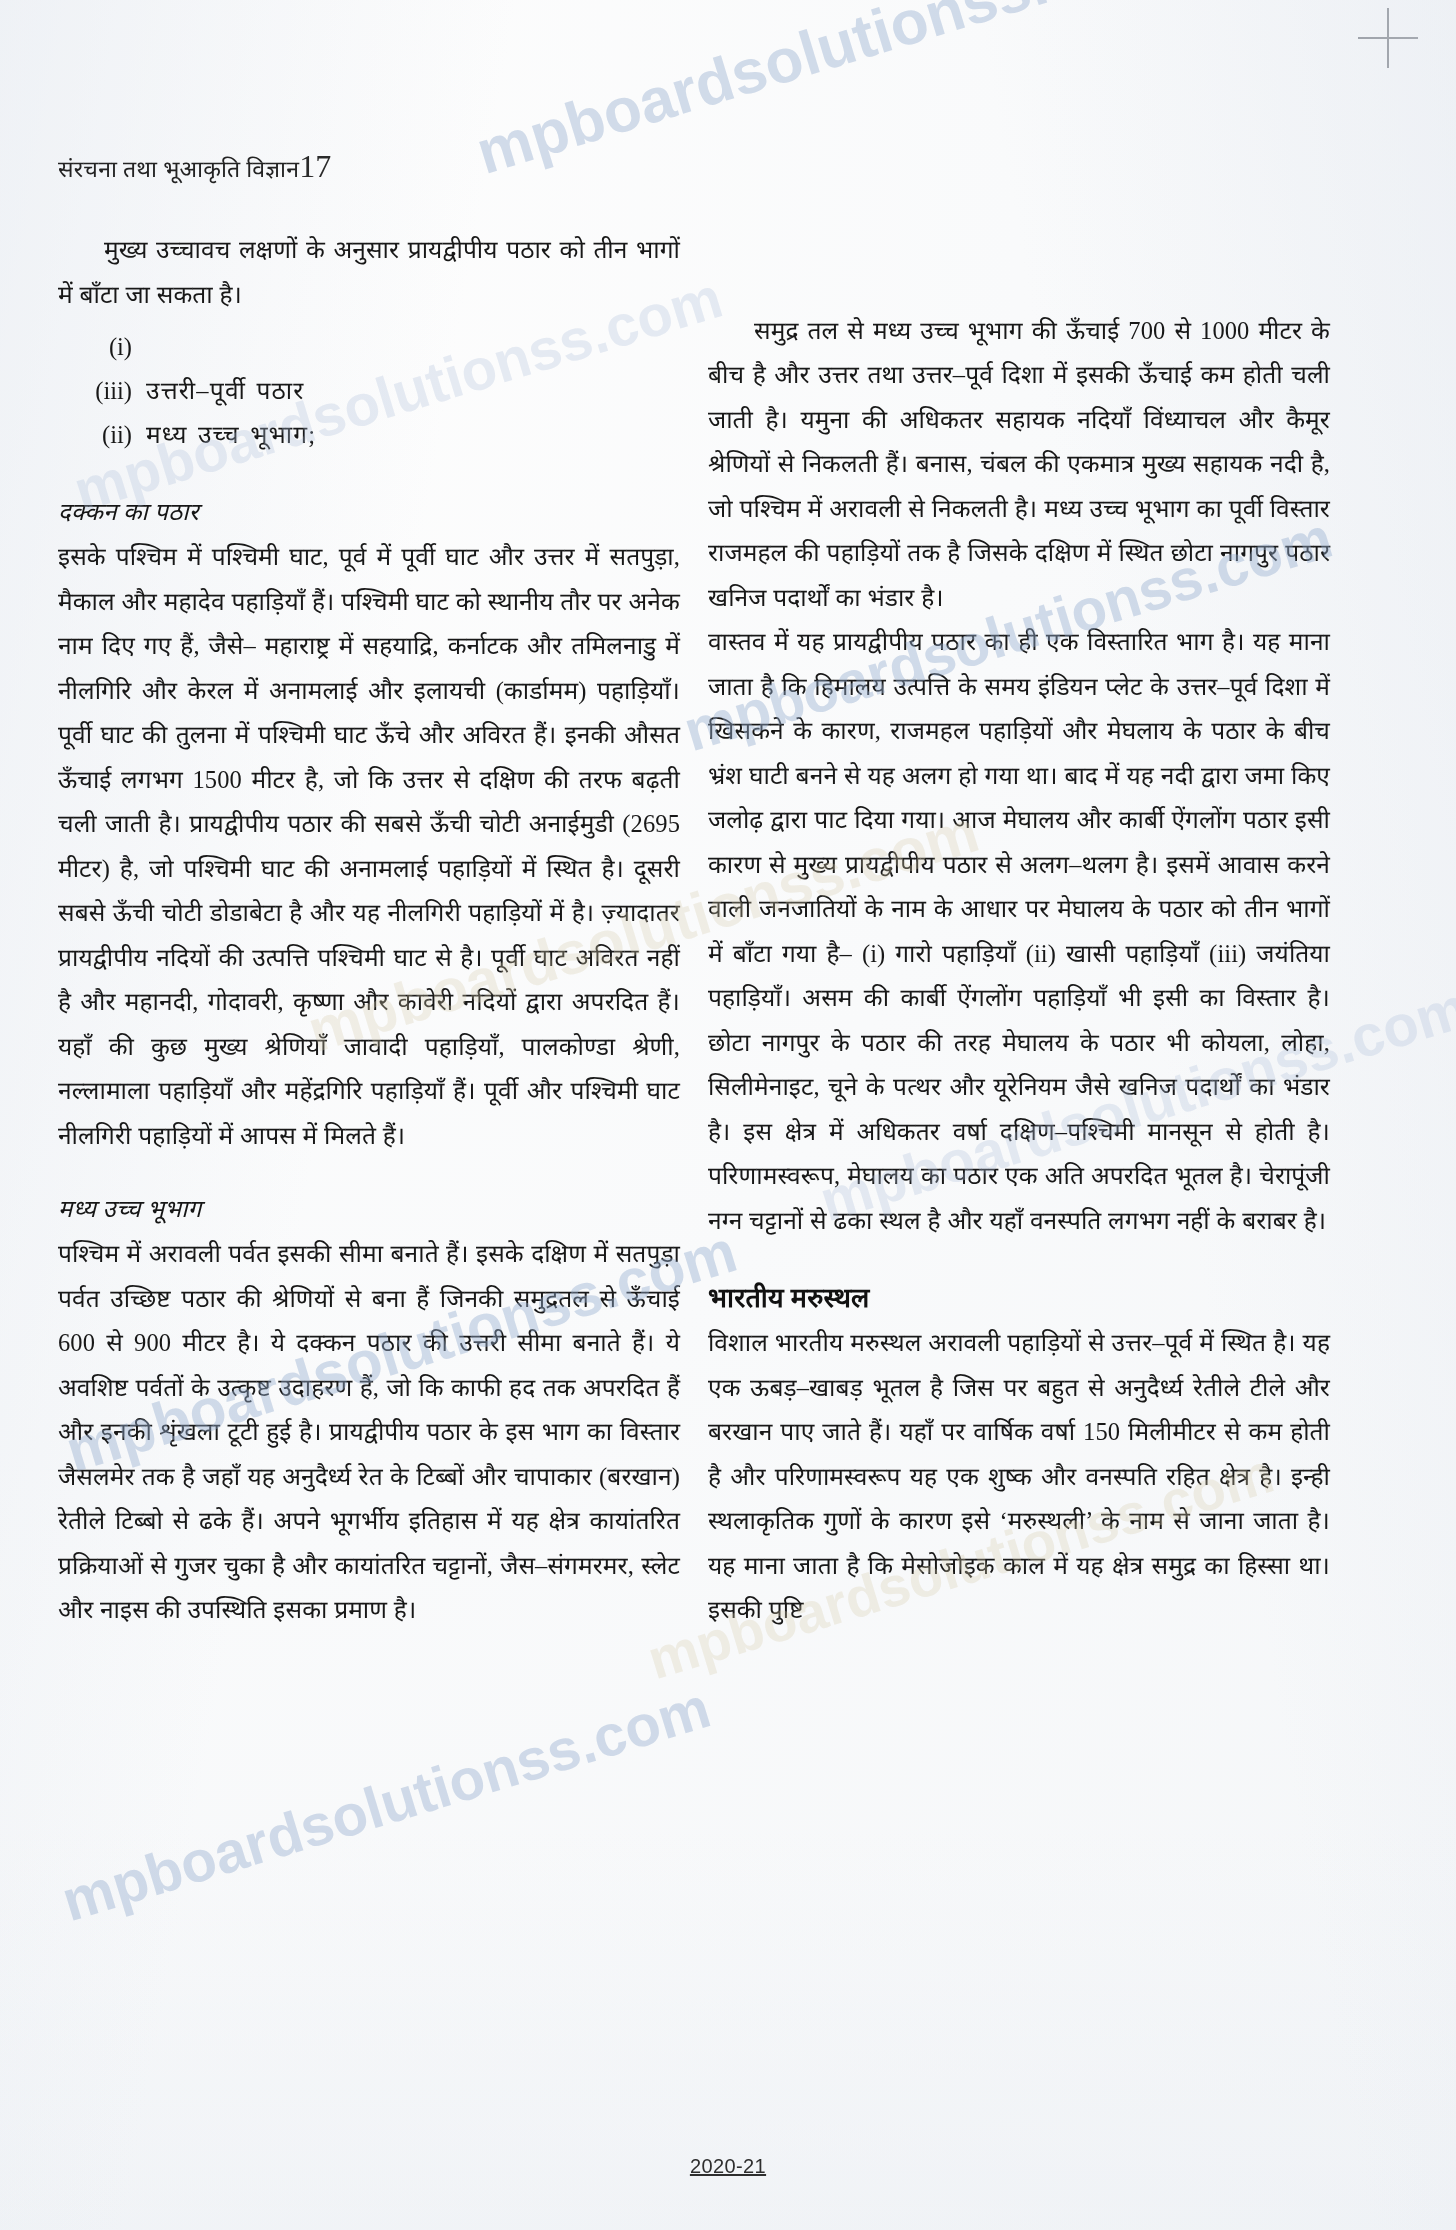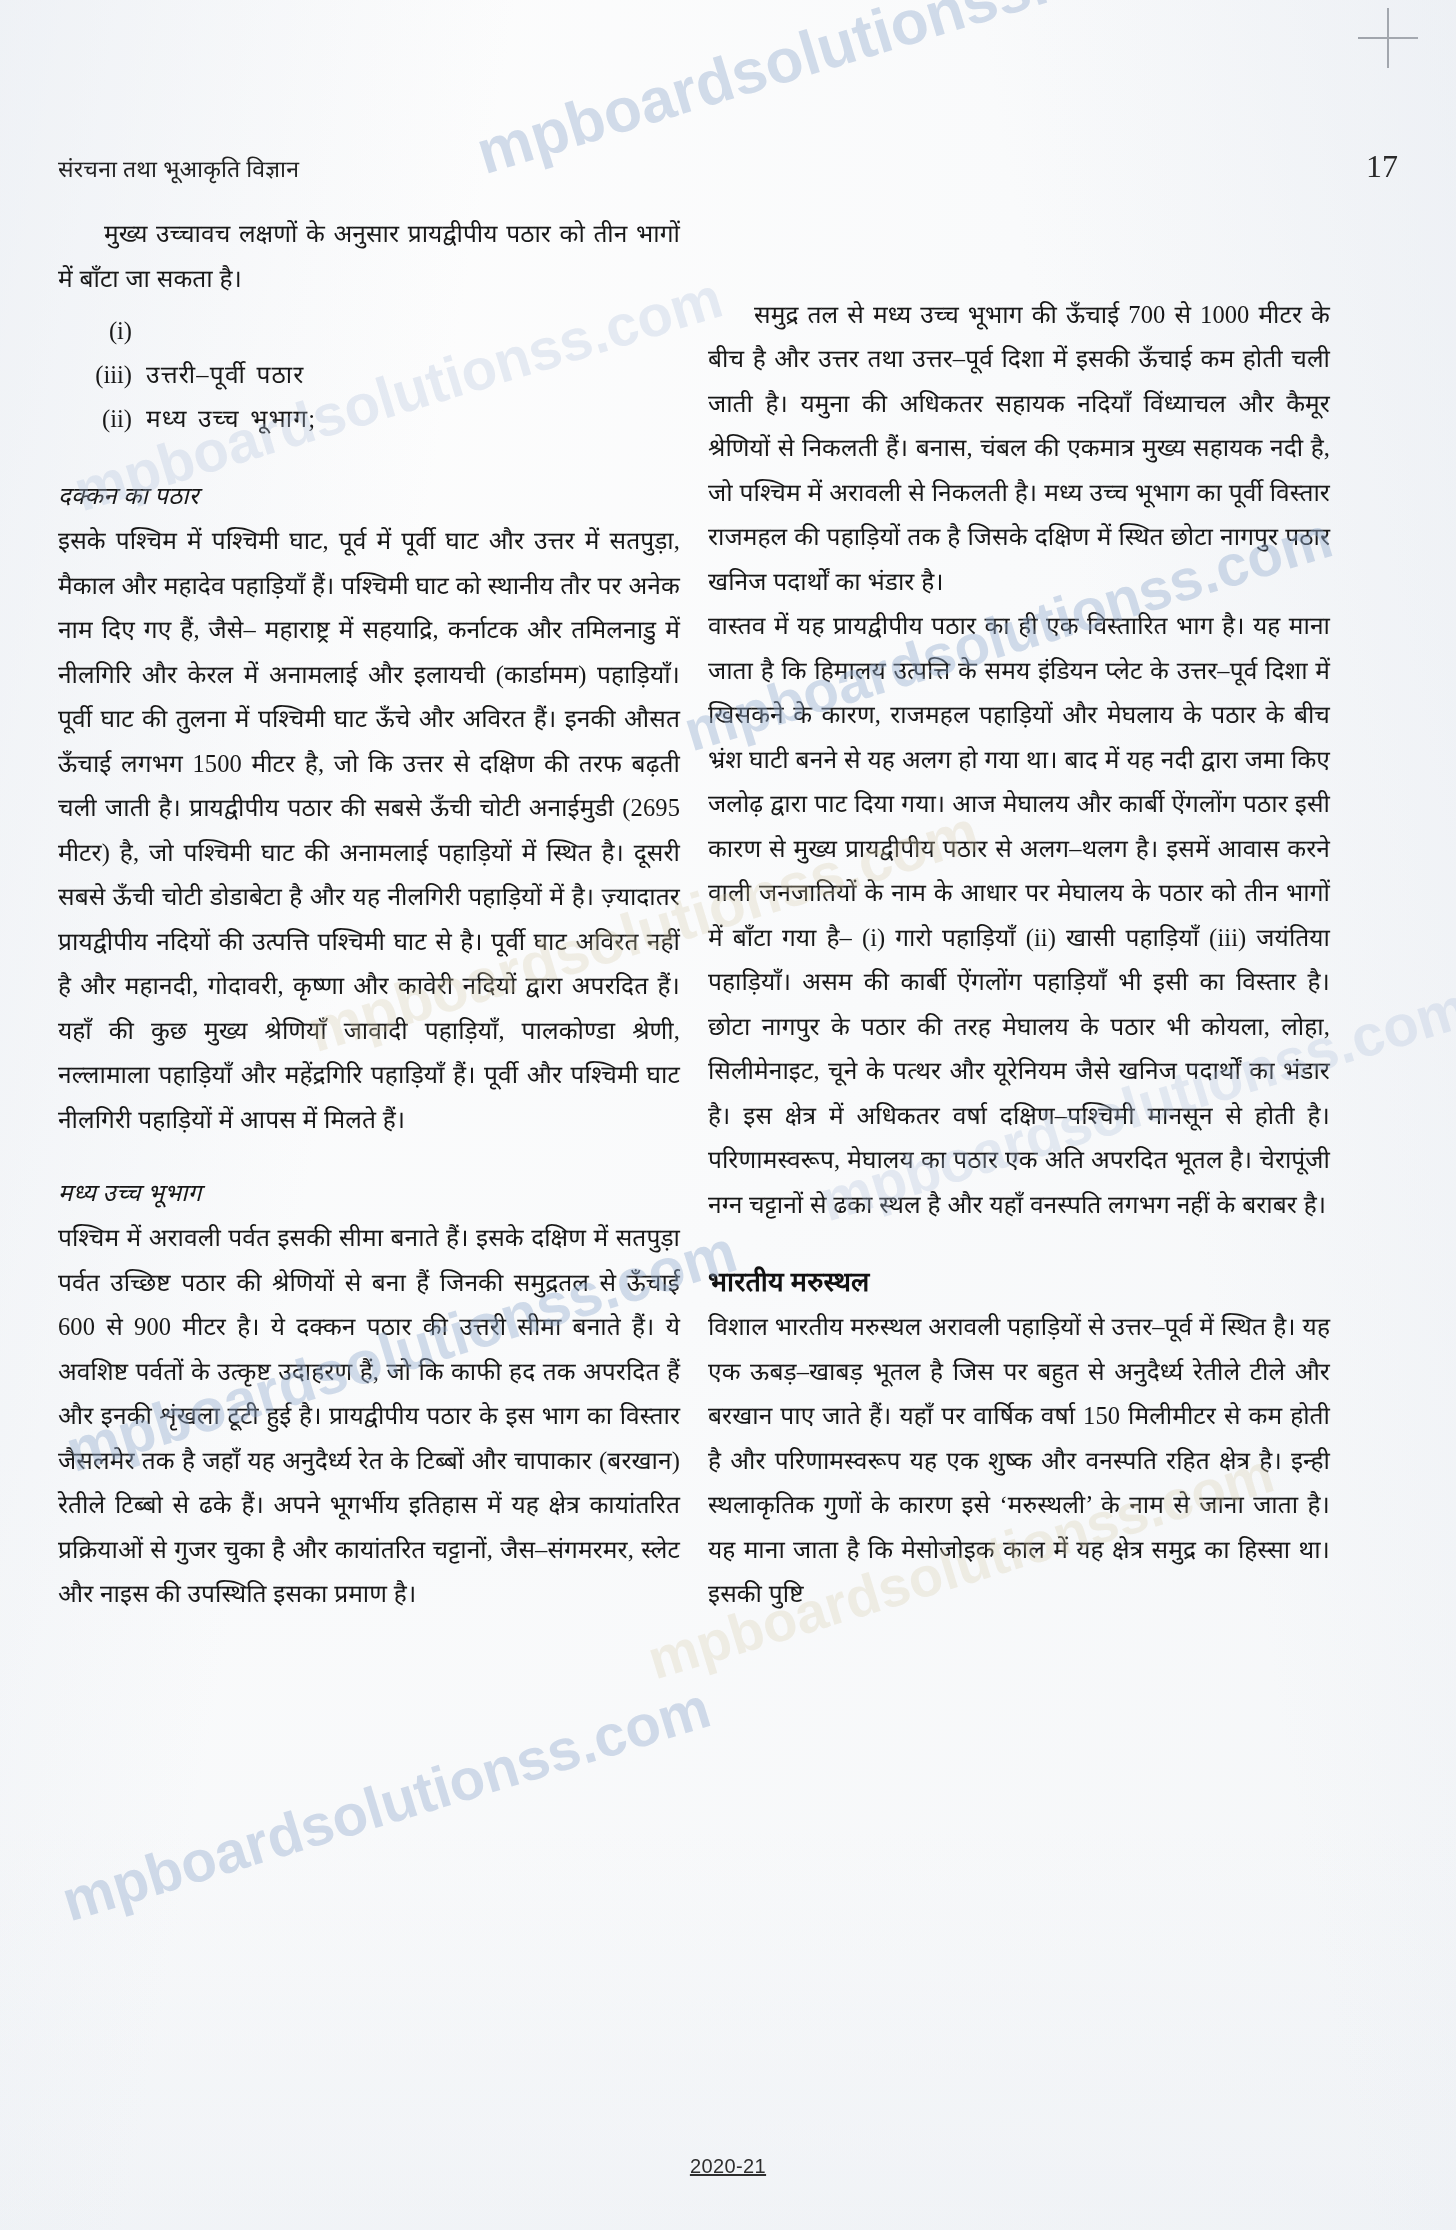--- a/index.html
+++ b/index.html
@@ -39,23 +39,23 @@
   
   #page-frame{
     position:absolute;
     left:0;top:0;right:0;bottom:0;
     padding:148px 58px 0 58px;
     box-sizing:border-box;
   }
 
   
   #running-head{
-    display:flex;align-items:baseline;justify-content:space-between;
+    display:flex;align-items:baseline;justify-content:flex-start;
     height:30px;
-    margin-bottom:34px;
+    margin-bottom:50px;
   }
   #running-head-title{
     font-size:23px;
     letter-spacing:.2px;
     color:#232323;
     white-space:nowrap;
   }
   #page-number{
     font-size:32px;
     color:#2a2a2a;

